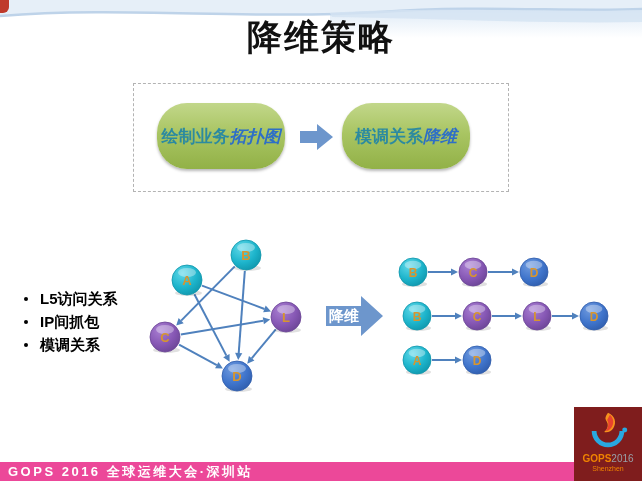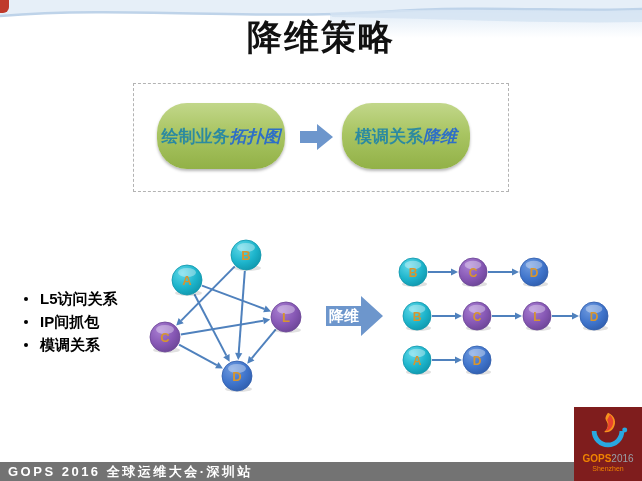--- a/index.html
+++ b/index.html
@@ -63,21 +63,21 @@
     font-size:15px;font-weight:700;fill:#ffffff;
   }
   .graph-right{position:absolute;left:398px;top:252px;z-index:3;}
   svg text.node-label{
     font-family:"Liberation Sans","DejaVu Sans",sans-serif;
     font-weight:700;
   }
   
   .footer-bar{
     position:absolute;left:0;bottom:0;width:642px;height:19px;
-    background:#737373;color:#fff;z-index:4;
+    background:#ec4899;color:#fff;z-index:4;
     font-size:13px;font-weight:700;line-height:19px;
     letter-spacing:2.5px;padding-left:8px;box-sizing:border-box;
     white-space:nowrap;
   }
   .logo{
     position:absolute;right:0;bottom:0;width:68px;height:74px;
     background:#7f1d1d;z-index:5;text-align:center;
   }
   .logo-icon{display:block;margin:1px auto 0 auto;}
   .logo-line1{font-size:10px;font-weight:700;line-height:10px;letter-spacing:0;}

